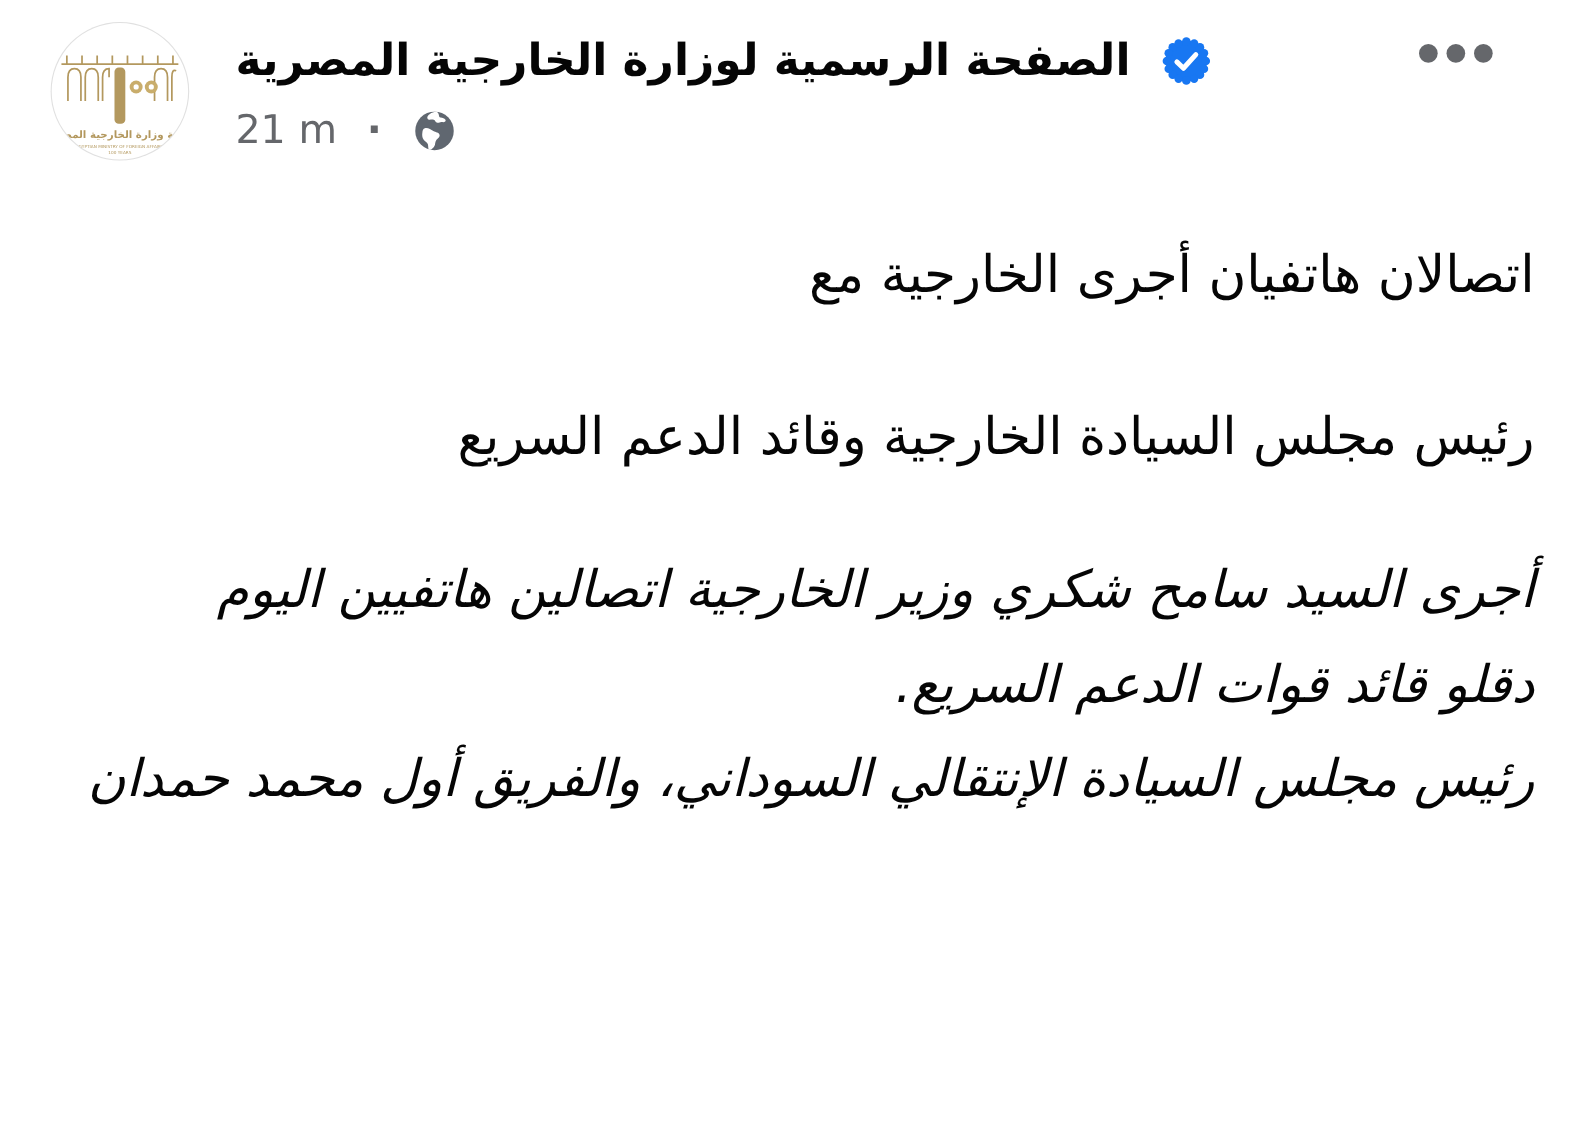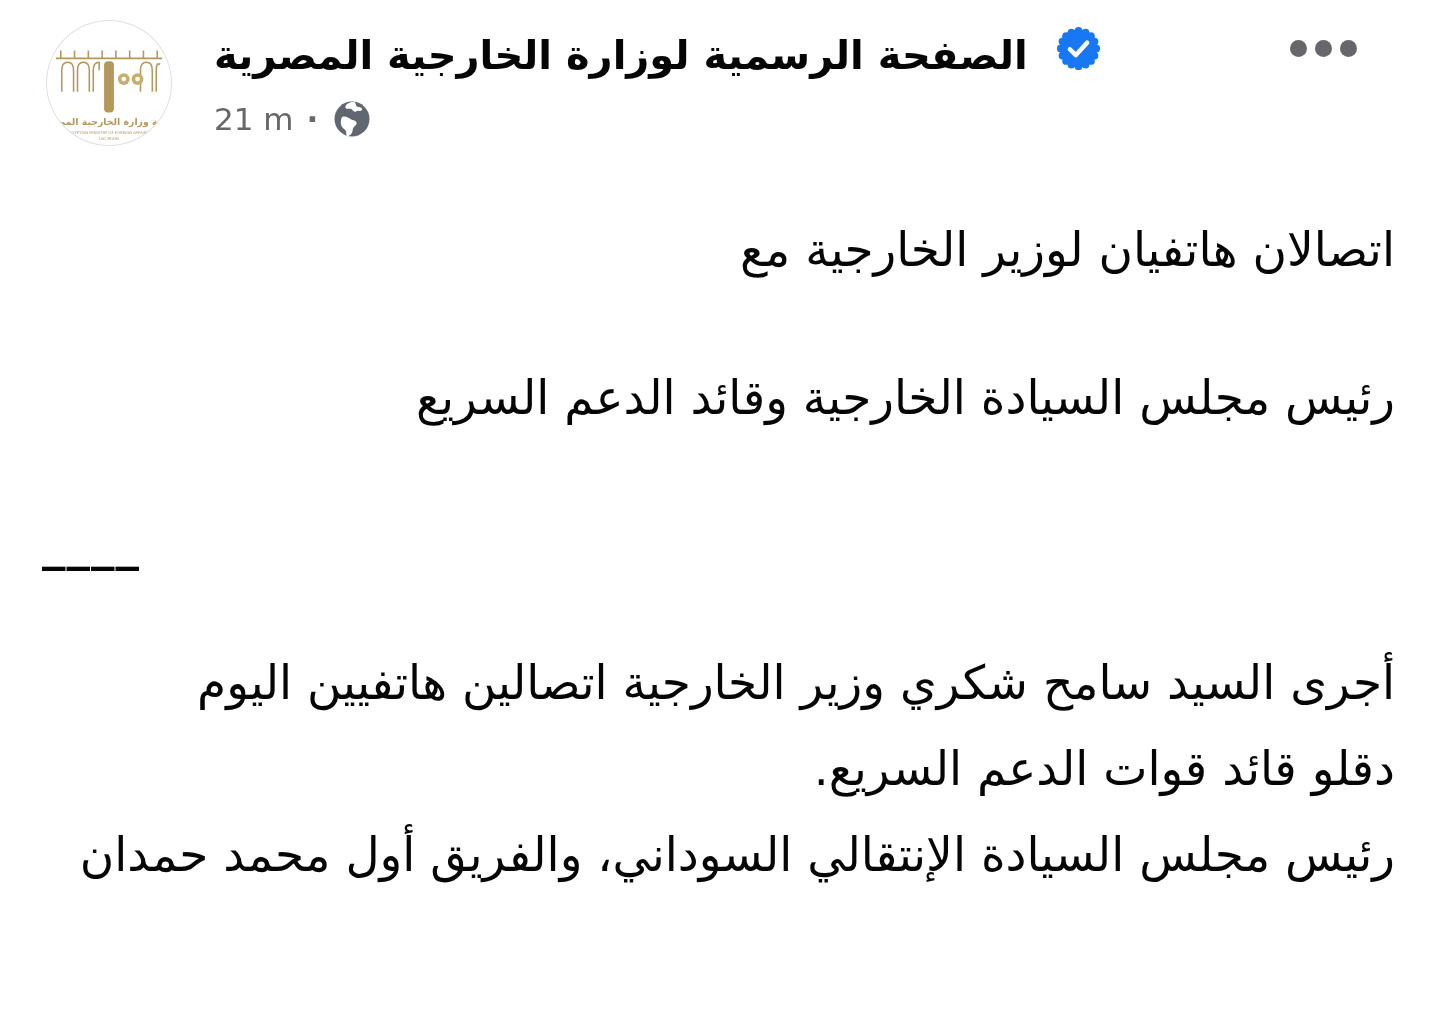--- a/index.html
+++ b/index.html
@@ -22,32 +22,32 @@
   .avatar {
     width:126px; height:126px;
     border-radius:50%;
     border:1px solid rgba(0,0,0,0.12);
     flex:0 0 auto;
     overflow:hidden;
     background:#fff;
     cursor:pointer;
   }
   .header-info { margin-left:42px; padding-top:6px; }
-  .name-row { display:flex; gap:28px; }
+  .name-row { display:flex; align-items:center; gap:28px; }
   .page-name {
     font-size:40px; line-height:58px;
     font-weight:bold; color:#050505;
     cursor:pointer;
     unicode-bidi:plaintext;
   }
   .verified-badge { width:45px; height:45px; flex:0 0 auto; }
   .meta-row {
-    display:flex; align-items:center; gap:13px;
+    display:flex; align-items:center; gap:27px;
     margin-top:14px;
-    font-size:31px; line-height:42px;
+    font-size:36px; line-height:42px;
     color:#65676B;
   }
   .timestamp { cursor:pointer; }
   .meta-dot { font-weight:bold; }
   .globe-icon { width:42px; height:42px; display:block; }
 
   .more-btn {
     position:absolute; top:34px; right:74px;
     display:flex; align-items:center; gap:8px;
     background:none; border:none; cursor:pointer; padding:6px;
@@ -61,21 +61,21 @@
   .headline-2 { margin-top:56px; }
   .separator-line {
     direction:ltr; text-align:left;
     font-size:47px; line-height:92px;
     font-weight:bold;
     margin-top:54px;
     color:#050505;
     letter-spacing:1px;
   }
   .body-par { margin-top:50px; }
-  .body-line { font-size:47px; line-height:86px; }
+  .body-line { font-size:47px; line-height:86px;font-style:italic; }
 </style>
 </head>
 <body>
 
 <div class="post-header">
 
   <div class="avatar">
     <svg viewBox="0 0 126 126" width="124" height="124">
       <circle cx="63" cy="63" r="62" fill="#ffffff"></circle>
       <g stroke="#B3985E" stroke-width="1.6" fill="none">
@@ -154,21 +154,20 @@
   </div>
 
   <button class="more-btn" aria-label="More options">
     <span class="more-dot"></span>
     <span class="more-dot"></span>
     <span class="more-dot"></span>
   </button>
 </div>
 
 <div class="post-body">
-  <div class="headline headline-1">اتصالان هاتفيان لوزير الخارجية مع</div>
+  <div class="headline headline-1">اتصالان هاتفيان أجرى الخارجية مع</div>
   <div class="headline headline-2">رئيس مجلس السيادة الخارجية وقائد الدعم السريع</div>
-  <div class="separator-line">____</div>
   <div class="body-par">
     <div class="body-line">أجرى السيد سامح شكري وزير الخارجية اتصالين هاتفيين اليوم</div>
     <div class="body-line">دقلو قائد قوات الدعم السريع.</div>
     <div class="body-line">رئيس مجلس السيادة الإنتقالي السوداني، والفريق أول محمد حمدان</div>
   </div>
 </div>
 
 </body></html>

